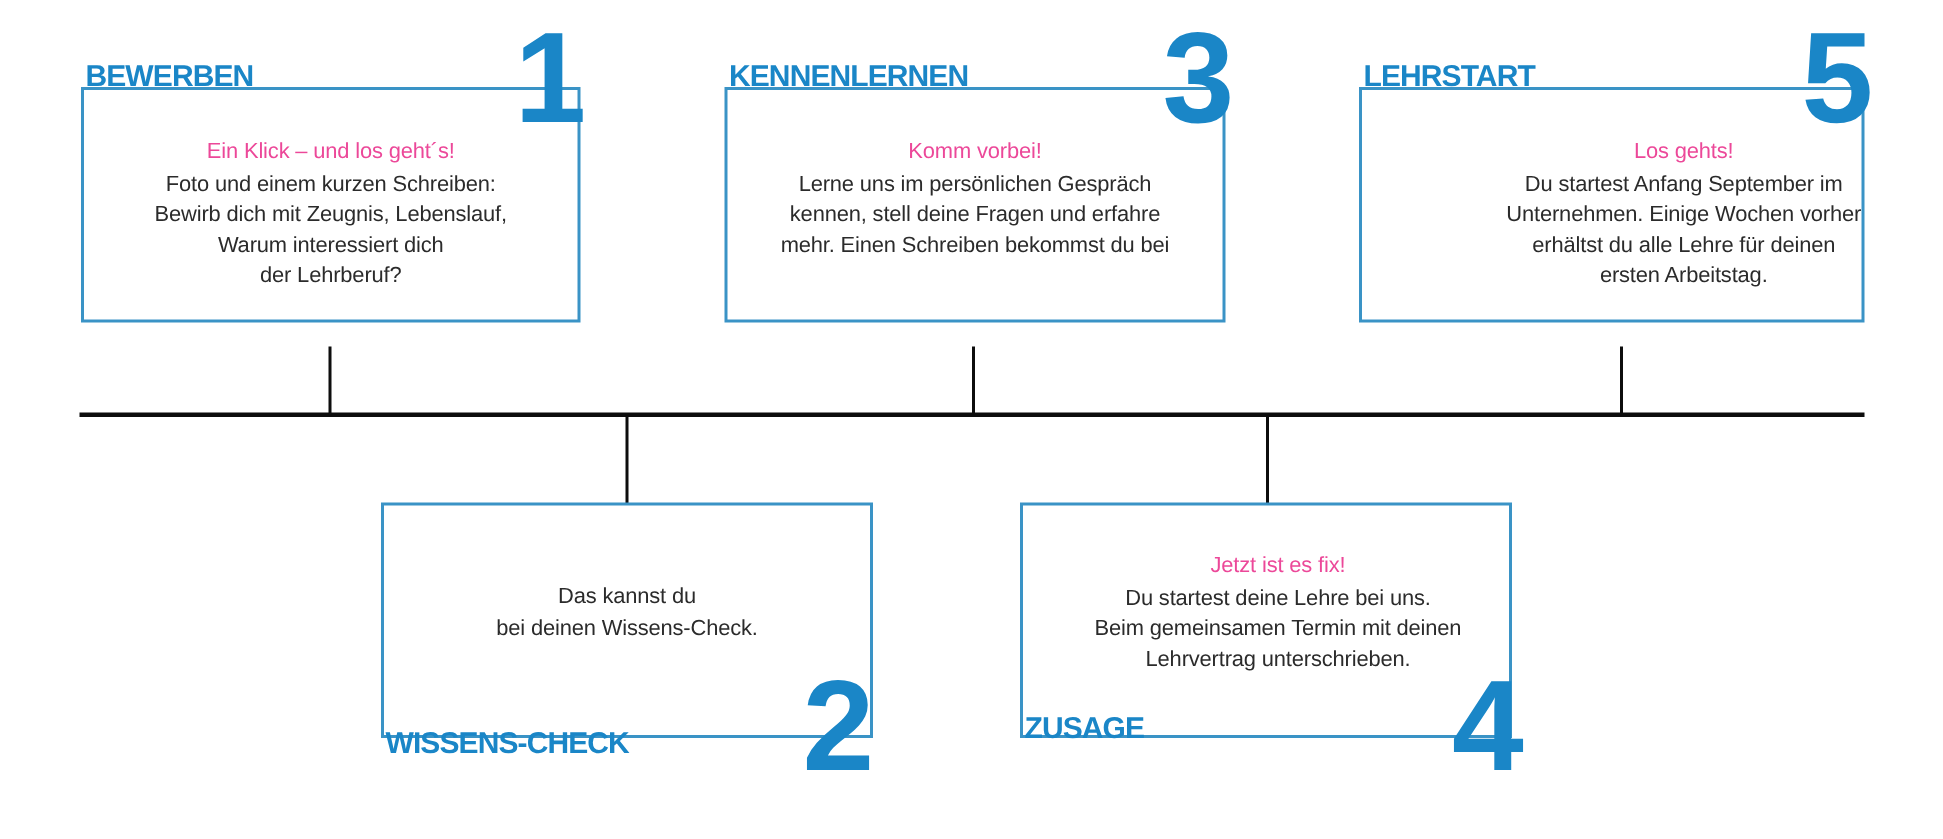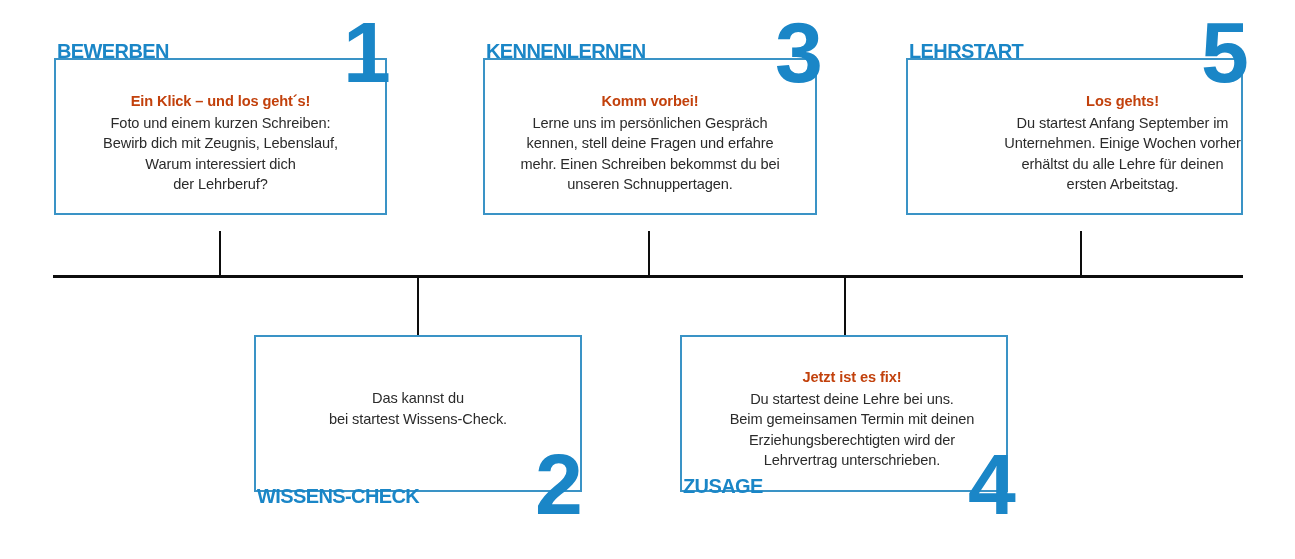--- a/index.html
+++ b/index.html
@@ -53,22 +53,22 @@
     box-sizing: border-box;
     width: 100%;
     text-align: center;
     color: #2b2b2b;
     font-size: 14.6px;
     line-height: 20.5px;
     letter-spacing: -0.1px;
   }
   .step-body .lead {
     display: block;
-    font-weight: bold;
-    color: #c2410c;
+    font-weight: normal;
+    color: #ec4899;
     margin-bottom: 1px;
   }
   .step-body .ln {
     display: block;
   }
 
   
   .step-title {
     position: absolute;
     font-size: 20px;
@@ -123,21 +123,20 @@
 
   <div class="step top-step" style="left:483px; top:58px; width:334px; height:157px;">
     <div class="step-box" style="width:334px; height:157px;"></div>
     <div class="step-num" style="left:292px;">3</div>
     <div class="step-title">KENNENLERNEN</div>
     <div class="step-body" style="top:33px;">
       <span class="lead">Komm vorbei!</span>
       <span class="ln">Lerne uns im persönlichen Gespräch</span>
       <span class="ln">kennen, stell deine Fragen und erfahre</span>
       <span class="ln">mehr. Einen Schreiben bekommst du bei</span>
-      <span class="ln">unseren Schnuppertagen.</span>
     </div>
   </div>
 
   <div class="step top-step" style="left:906px; top:58px; width:337px; height:157px;">
     <div class="step-box" style="width:337px; height:157px;"></div>
     <div class="step-num" style="left:295px;">5</div>
     <div class="step-title">LEHRSTART</div>
     <div class="step-body" style="top:33px;margin-left:48px;">
       <span class="lead">Los gehts!</span>
       <span class="ln">Du startest Anfang September im</span>
@@ -146,30 +145,29 @@
       <span class="ln">ersten Arbeitstag.</span>
     </div>
   </div>
 
   <div class="step bot-step" style="left:254px; top:335px; width:328px; height:157px;">
     <div class="step-box" style="width:328px; height:157px;"></div>
     <div class="step-num" style="left:281px; top:113px;">2</div>
     <div class="step-title" style="top:147px;">WISSENS-CHECK</div>
     <div class="step-body" style="top:53px;">
       <span class="ln">Das kannst du</span>
-      <span class="ln">bei startest Wissens-Check.</span>
+      <span class="ln">bei deinen Wissens-Check.</span>
     </div>
   </div>
 
   <div class="step bot-step" style="left:680px; top:335px; width:328px; height:157px;">
     <div class="step-box" style="width:328px; height:157px;"></div>
     <div class="step-num" style="left:288px; top:113px;">4</div>
     <div class="step-title" style="top:137px;">ZUSAGE</div>
     <div class="step-body" style="top:32px;padding-left:16px;">
       <span class="lead">Jetzt ist es fix!</span>
       <span class="ln">Du startest deine Lehre bei uns.</span>
       <span class="ln">Beim gemeinsamen Termin mit deinen</span>
-      <span class="ln">Erziehungsberechtigten wird der</span>
       <span class="ln">Lehrvertrag unterschrieben.</span>
     </div>
   </div>
 
 </div>
 
 </body></html>

